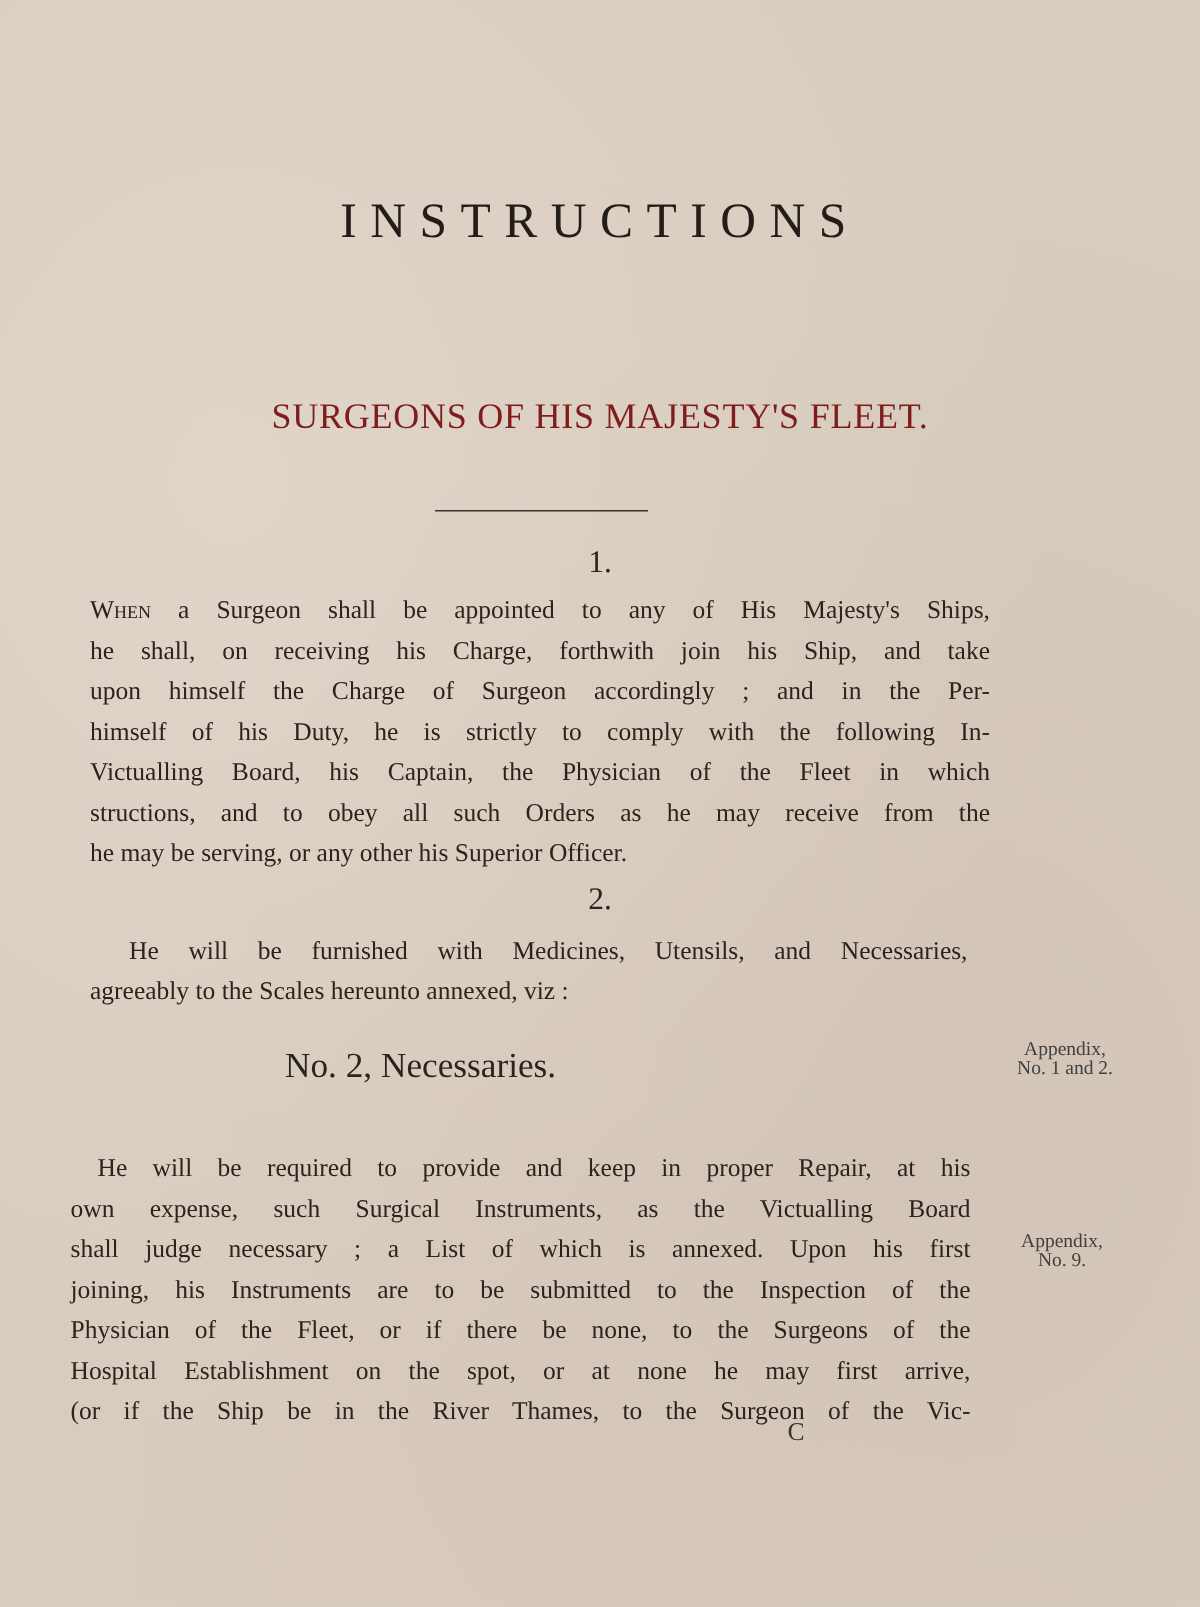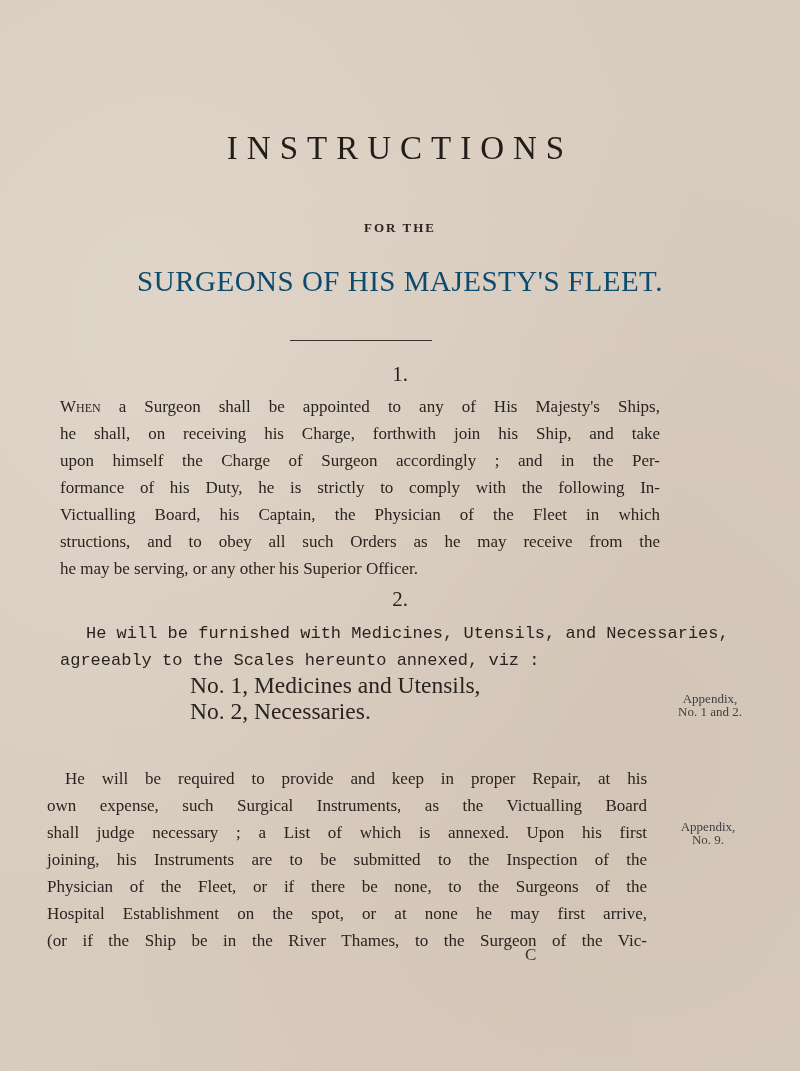--- a/index.html
+++ b/index.html
@@ -21,22 +21,22 @@
     text-align: center; font-size: 33px; letter-spacing: 9px;
     color: #231d19; font-weight: normal;
   }
   .title-for {
     position: absolute; top: 220px; left: 0; width: 800px;
     text-align: center; font-size: 13px; font-weight: bold; letter-spacing: 2px;
     color: #2b2420;
   }
   .title-sub {
     position: absolute; top: 265px; left: 0; width: 800px;
-    text-align: center; font-size: 29px; letter-spacing: 0.5px;
-    color: #0c4a6e;
+    text-align: center; font-size: 24px; letter-spacing: 0.5px;
+    color: #7f1d1d;
   }
   .rule {
     position: absolute; top: 340px; left: 290px; width: 142px; height: 1px;
     background: #3a322c;
   }
   .sec-num {
     position: absolute; left: 0; width: 800px; text-align: center;
     font-size: 21px; color: #2a2420;
   }
   .para {
@@ -56,41 +56,39 @@
   .signature {
     position: absolute; top: 1040px; left: 525px; font-size: 17px; color: #3a322c;
   }
 </style>
 </head>
 <body>
 
 <div class="page">
 
   <div class="title-main">INSTRUCTIONS</div>
-  <div class="title-for">FOR THE</div>
   <div class="title-sub">SURGEONS OF HIS MAJESTY'S FLEET.</div>
   <div class="rule"></div>
 
   <div class="sec-num" style="top:362px;">1.</div>
   <div class="para" style="top:393px; left:60px; width:600px;">
     <span class="line"><span class="smallcaps">When</span><span> a Surgeon shall be appointed to any of His Majesty's Ships,</span></span>
     <span class="line">he shall, on receiving his Charge, forthwith join his Ship, and take</span>
     <span class="line">upon himself the Charge of Surgeon accordingly ; and in the Per-</span>
-    <span class="line">formance of his Duty, he is strictly to comply with the following In-</span>
+    <span class="line">himself of his Duty, he is strictly to comply with the following In-</span>
     <span class="line">Victualling Board, his Captain, the Physician of the Fleet in which</span>
     <span class="line">structions, and to obey all such Orders as he may receive from the</span>
     <span class="line last">he may be serving, or any other his Superior Officer.</span>
   </div>
 
   <div class="sec-num" style="top:587px;">2.</div>
-  <div class="para" style="top:620px; left:60px; width:585px;font-family:Liberation Mono, monospace;">
+  <div class="para" style="top:620px; left:60px; width:585px;">
     <span class="line" style="padding-left:26px;">He will be furnished with Medicines, Utensils, and Necessaries,</span>
     <span class="line last">agreeably to the Scales hereunto annexed, viz :</span>
   </div>
-  <div class="list-item" style="top:672px;">No. 1, Medicines and Utensils,</div>
   <div class="list-item" style="top:698px;">No. 2, Necessaries.</div>
   <div class="margin-note" style="top:692px; left:670px;">
     <div>Appendix,</div>
     <div>No. 1 and 2.</div>
   </div>
 
   <div class="para" style="top:765px; left:47px; width:600px;">
     <span class="line" style="padding-left:18px;">He will be required to provide and keep in proper Repair, at his</span>
     <span class="line">own expense, such Surgical Instruments, as the Victualling Board</span>
     <span class="line">shall judge necessary ; a List of which is annexed. Upon his first</span>

